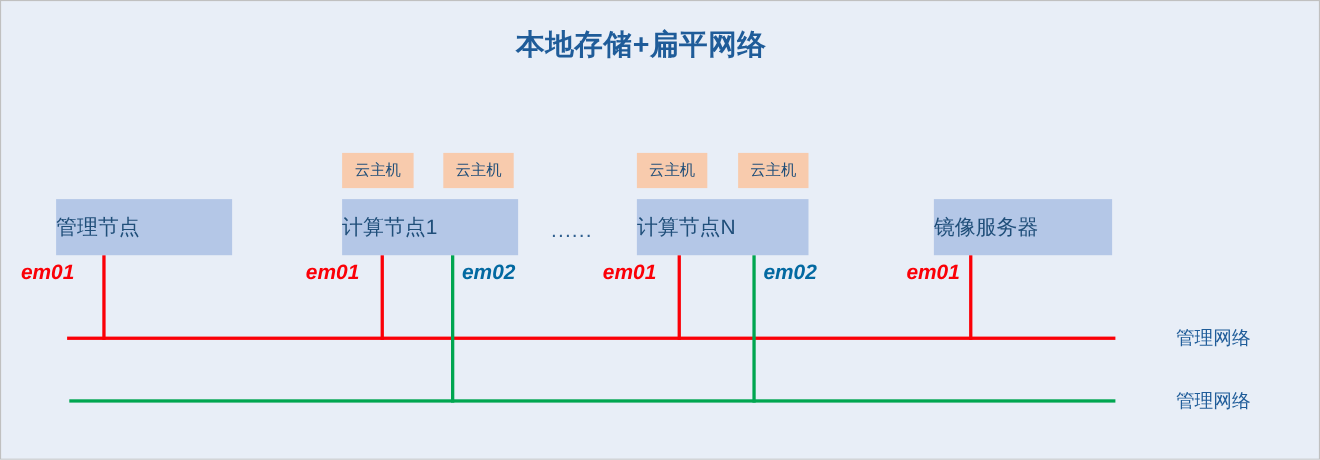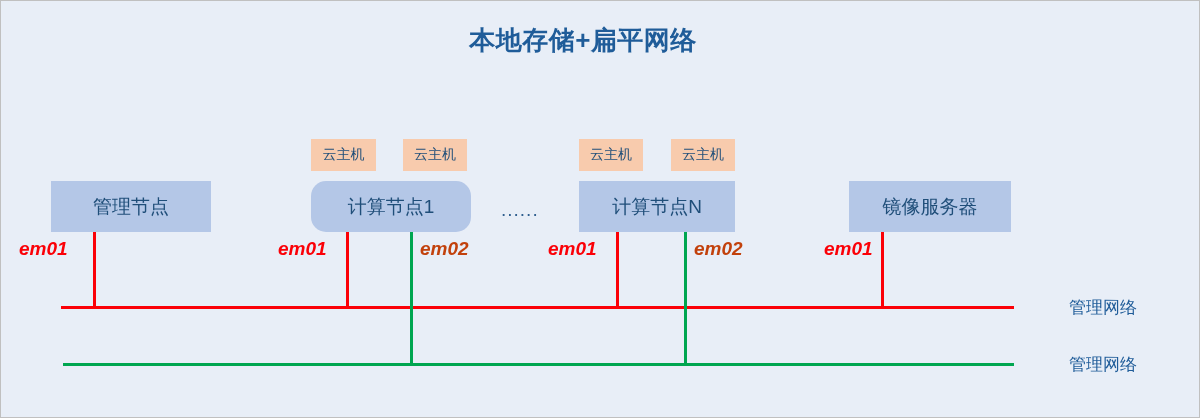--- a/index.html
+++ b/index.html
@@ -34,21 +34,21 @@
 
   
   .node-box {
     position: absolute;
     height: 51px;
     background: #b4c7e7;
     color: #1f4e79;
     font-size: 19px;
     display: flex;
     align-items: center;
-    justify-content: center;
+    justify-content: flex-start;
     box-sizing: border-box;
     white-space: nowrap;
   }
   .node-box span { pointer-events: none; }
 
   
   .vm-box {
     position: absolute;
     height: 32px;
     background: #f8cbad;
@@ -75,21 +75,21 @@
 
   
   .iface-label {
     position: absolute;
     font-size: 19px;
     font-weight: bold;
     white-space: nowrap;
     font-style: italic;
   }
   .iface-em01 { color: #fb0007; }
-  .iface-em02 { color: #c2410c; }
+  .iface-em02 { color: #0369a1; }
 
   
   .net-label {
     position: absolute;
     font-size: 17px;
     color: #1f5c99;
     white-space: nowrap;
   }
 
   
@@ -127,21 +127,21 @@
   <div class="vm-box" style="left:578px; top:138px; width:64px;">
     <span>云主机</span>
   </div>
   <div class="vm-box" style="left:670px; top:138px; width:64px;">
     <span>云主机</span>
   </div>
 
   <div class="node-box" style="left:50px; top:180px; width:160px;">
     <span>管理节点</span>
   </div>
-  <div class="node-box" style="left:310px; top:180px; width:160px;border-radius:15px;">
+  <div class="node-box" style="left:310px; top:180px; width:160px;">
     <span>计算节点1</span>
   </div>
   <div class="node-box" style="left:848px; top:180px; width:162px;">
     <span>镜像服务器</span>
   </div>
   <div class="node-box" style="left:578px; top:180px; width:156px;">
     <span>计算节点N</span>
   </div>
 
   <div id="cluster-ellipsis" style="left:500px; top:198px;">......</div>

